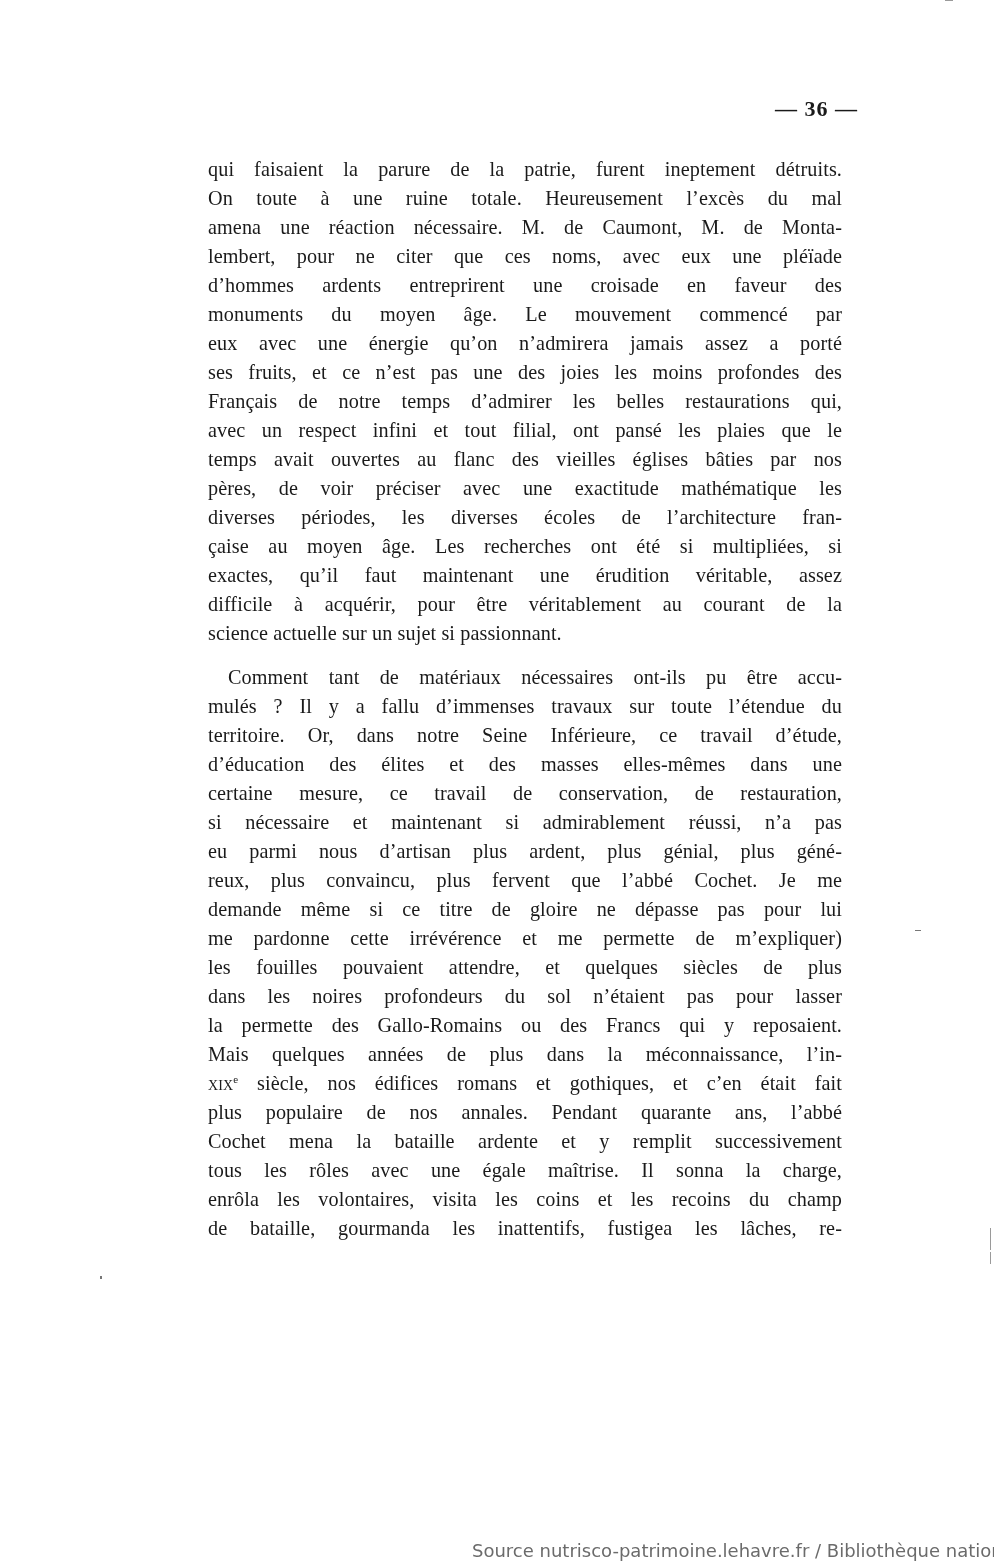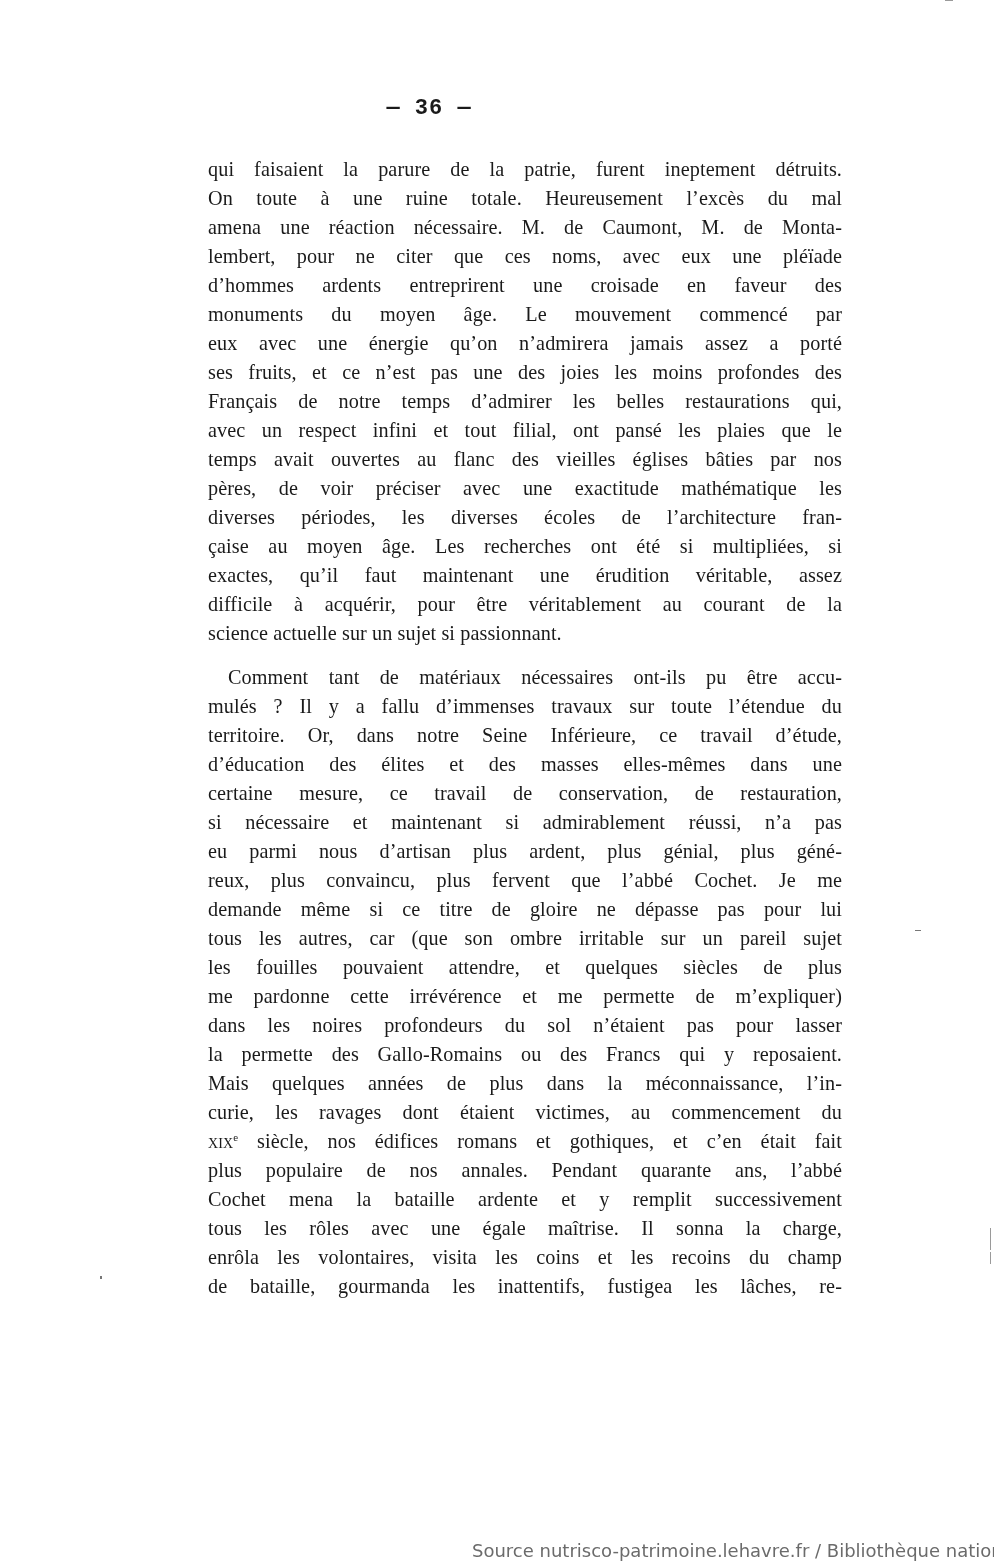--- a/index.html
+++ b/index.html
@@ -13,25 +13,25 @@
       position: relative;
       overflow: hidden;
       font-family: "DejaVu Serif", "Liberation Serif", serif;
       color: #1a1a1a;
     }
     .page-number {
       position: absolute;
       top: 96px;
       left: 0;
       width: 858px;
-      text-align: center;
+      text-align: right;
       font-size: 22px;
       font-weight: bold;
       letter-spacing: 1px;
-      font-family: Liberation Mono, monospace;
+      font-family: Liberation Serif, serif;
     }
     .body-text {
       position: absolute;
       left: 208px;
       top: 155px;
       width: 634px;
     }
     .line {
       display: block;
       height: 29px;
@@ -108,27 +108,25 @@
   <div>
     <span class="line indent">Comment tant de matériaux nécessaires ont-ils pu être accu-</span>
     <span class="line">mulés ? Il y a fallu d’immenses travaux sur toute l’étendue du</span>
     <span class="line">territoire. Or, dans notre Seine Inférieure, ce travail d’étude,</span>
     <span class="line">d’éducation des élites et des masses elles-mêmes dans une</span>
     <span class="line">certaine mesure, ce travail de conservation, de restauration,</span>
     <span class="line">si nécessaire et maintenant si admirablement réussi, n’a pas</span>
     <span class="line">eu parmi nous d’artisan plus ardent, plus génial, plus géné-</span>
     <span class="line">reux, plus convaincu, plus fervent que l’abbé Cochet. Je me</span>
     <span class="line">demande même si ce titre de gloire ne dépasse pas pour lui</span>
-    <span class="line">tous les autres, car (que son ombre irritable sur un pareil sujet</span>
+    <span class="line">me pardonne cette irrévérence et me permette de m’expliquer)</span>
     <span class="line">les fouilles pouvaient attendre, et quelques siècles de plus</span>
-    <span class="line">me pardonne cette irrévérence et me permette de m’expliquer)</span>
     <span class="line">dans les noires profondeurs du sol n’étaient pas pour lasser</span>
     <span class="line">la permette des Gallo-Romains ou des Francs qui y reposaient.</span>
     <span class="line">Mais quelques années de plus dans la méconnaissance, l’in-</span>
-    <span class="line">curie, les ravages dont étaient victimes, au commencement du</span>
     <span class="line"><span style="font-variant: small-caps;">xix</span><sup class="exp">e</sup><span> siècle, nos édifices romans et gothiques, et c’en était fait</span></span>
     <span class="line">plus populaire de nos annales. Pendant quarante ans, l’abbé</span>
     <span class="line">Cochet mena la bataille ardente et y remplit successivement</span>
     <span class="line">tous les rôles avec une égale maîtrise. Il sonna la charge,</span>
     <span class="line">enrôla les volontaires, visita les coins et les recoins du champ</span>
     <span class="line">de bataille, gourmanda les inattentifs, fustigea les lâches, re-</span>
   </div>
 </div>
 
 <div class="margin-mark mark-top-right"></div>

